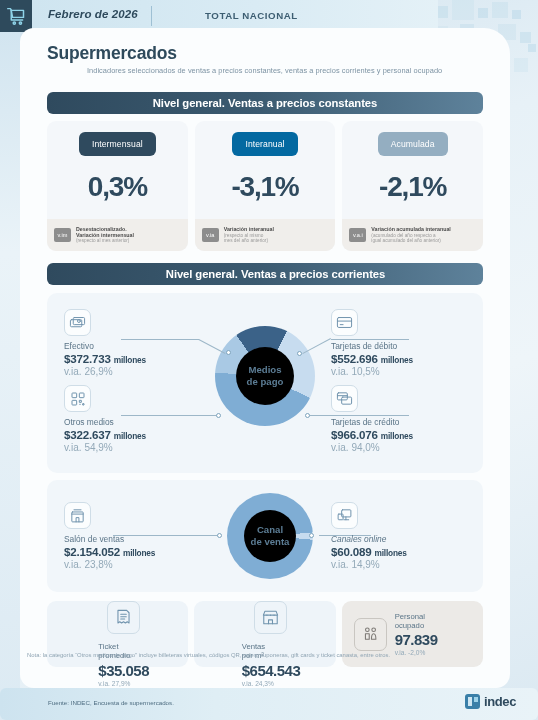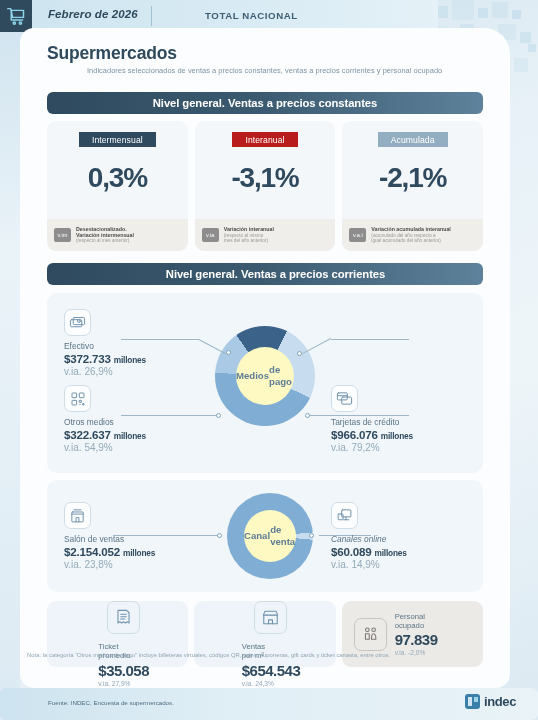--- a/index.html
+++ b/index.html
@@ -50,47 +50,47 @@
       background:linear-gradient(90deg,#2f4a5e 0%,#3b5a70 48%,#5e829b 100%);
       letter-spacing:-.1px; }
   #banner1 { top:64px; }
   #banner2 { top:235px;padding-left:21px; }
 
   
   .trio { position:absolute; left:27px; top:93px; width:436px; height:130px;
       display:flex; gap:7px; }
   .mcard { flex:1; background:#f4f7fa; border-radius:9px; position:relative;
       display:flex; flex-direction:column; align-items:center; }
-  .pill { margin-top:11px; height:15px; border-radius:0; color:#fff;
+  .pill { margin-top:11px; height:24px; border-radius:6px; color:#fff;
       font-size:8.6px; display:flex; align-items:center; justify-content:center;
       padding:4px 13px; letter-spacing:.1px; }
   .pill.p1 { background:#2f4a5e; }
-  .pill.p2 { background:#b91c1c; }
+  .pill.p2 { background:#0369a1; }
   .pill.p3 { background:#94aec1; }
   .mval { margin-top:15px; font-size:28px; font-weight:bold; color:#2f4a5e;
       letter-spacing:-1.2px; }
   .mfoot { position:absolute; left:0; right:0; bottom:0; height:32px;
       background:#f0eeeb; border-radius:0 0 9px 9px;
       display:flex; align-items:center; padding:0 7px; gap:5px; }
   .vtag { width:17px; height:14px; background:#8d8d8d; border-radius:2px; color:#fff;
       font-size:5.6px; display:flex; align-items:center; justify-content:center;
       flex:0 0 auto; }
   .mfoot-txt { line-height:1.18; }
   .mfoot-b { font-size:5.3px; font-weight:bold; color:#4a4a4a; display:block; }
   .mfoot-s { font-size:4.7px; color:#9a9a9a; display:block; }
 
   
   .panel { position:absolute; left:27px; background:#f1f6fa; border-radius:10px; }
   #panel-pay { top:265px; width:436px; height:180px; }
   #panel-chan { top:452px; width:436px; height:112px; }
 
   .donut-box { position:absolute; }
   .donut { position:absolute; border-radius:50%; }
-  .donut-hole { position:absolute; border-radius:50%; background:#fef9c3;
-      display:flex; flex-direction:row; align-items:center; justify-content:center;
+  .donut-hole { position:absolute; border-radius:50%; background:#000000;
+      display:flex; flex-direction:column; align-items:center; justify-content:center;
       color:#5c7d95; font-size:9.6px; font-weight:bold; line-height:1.25; }
 
   .dot { position:absolute; width:5px; height:5px; border-radius:50%;
       background:#fff; border:1.2px solid #7ea4bd; }
   .lead { position:absolute; height:1px; background:#9db7c8; }
   .leadd { position:absolute; background:#9db7c8; transform-origin:0 0; height:1px; }
 
   
   .item { position:absolute; width:150px; }
   .item .ic { width:27px; height:27px; border:1.2px solid #cfdde7; border-radius:7px;
@@ -272,33 +272,46 @@
             <path d="M19 19h2v2h-2z"></path>
             <path d="M14 20h2"></path>
         </svg>
       </div>
       <div class="it-lab">Otros medios</div>
       <div class="it-val"><span>$322.637</span>
         <small>millones</small></div>
       <div class="it-via">v.ia. 54,9%</div>
     </div>
 
+    <div class="item" style="left:284px; top:16px;">
+      <div class="ic">
+        <svg viewBox="0 0 24 24" width="17" height="17" fill="none" stroke="#6f93ad" stroke-width="1.4" stroke-linecap="round" stroke-linejoin="round">
+          <rect x="2" y="5" width="20" height="14" rx="2"></rect>
+          <path d="M2 10h20"></path>
+            <path d="M6 15h4"></path>
+        </svg>
+      </div>
+      <div class="it-lab">Tarjetas de débito</div>
+      <div class="it-val"><span>$552.696</span>
+        <small>millones</small></div>
+      <div class="it-via">v.ia. 10,5%</div>
+    </div>
 
     <div class="item" style="left:284px; top:92px;">
       <div class="ic">
         <svg viewBox="0 0 24 24" width="17" height="17" fill="none" stroke="#6f93ad" stroke-width="1.4" stroke-linecap="round" stroke-linejoin="round">
           <rect x="2" y="4" width="14" height="10" rx="1.6"></rect>
           <path d="M2 8h14"></path>
           <rect x="8" y="10" width="14" height="10" rx="1.6"></rect>
         </svg>
       </div>
       <div class="it-lab">Tarjetas de crédito</div>
       <div class="it-val"><span>$966.076</span>
         <small>millones</small></div>
-      <div class="it-via">v.ia. 79,2%</div>
+      <div class="it-via">v.ia. 94,0%</div>
     </div>
   </div>
 
   <div class="panel" id="panel-chan">
 
     <div class="donut-box" style="left:180px; top:13px; width:86px; height:86px;">
       <div class="donut" id="chan-donut" style="inset: 0px; background: conic-gradient(from 95deg, rgb(127, 173, 212) 0deg, rgb(127, 173, 212) 350.28deg, rgb(199, 220, 239) 350.28deg, rgb(199, 220, 239) 360deg);"></div>
       <div class="donut-hole" style="left:17px; top:17px; width:52px; height:52px;">
         <span>Canal</span>
         <span>de venta</span>

